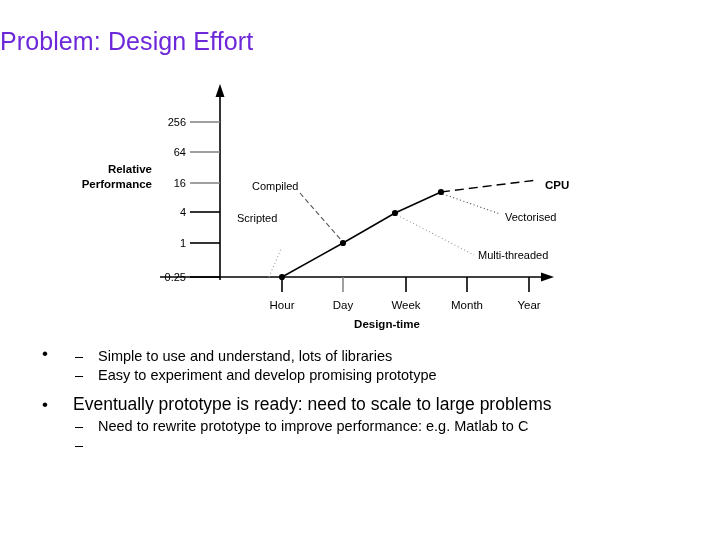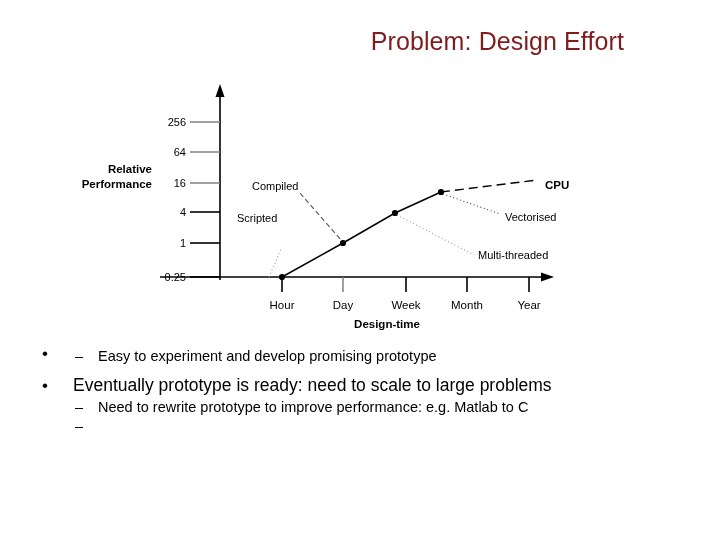--- a/index.html
+++ b/index.html
@@ -15,25 +15,25 @@
     font-family: "Liberation Sans", sans-serif;
     color: #000000;
   }
 
   
   #slide-title {
     position: absolute;
     left: 0;
     top: 27px;
     width: 624px;
-    text-align: right;
+    text-align: left;
     font-size: 25px;
     font-weight: normal;
     letter-spacing: 0.1px;
-    color: #7f1d1d;
+    color: #6d28d9;
     white-space: nowrap;
   }
 
   
   #chart-figure {
     position: absolute;
     left: 0;
     top: 80px;
     width: 720px;
     height: 260px;
@@ -179,20 +179,21 @@
   </svg>
 </div>
 
 <div id="body-content">
 
   <div class="bullet-l1">
     <span class="marker">•</span>
   </div>
   <div class="bullet-l2">
     <span class="marker">–</span>
+    <span>Simple to use and understand, lots of libraries</span>
   </div>
   <div class="bullet-l2">
     <span class="marker">–</span>
     <span>Easy to experiment and develop promising prototype</span>
   </div>
 
   <div class="group-gap"></div>
 
   <div class="bullet-l1">
     <span class="marker">•</span>

